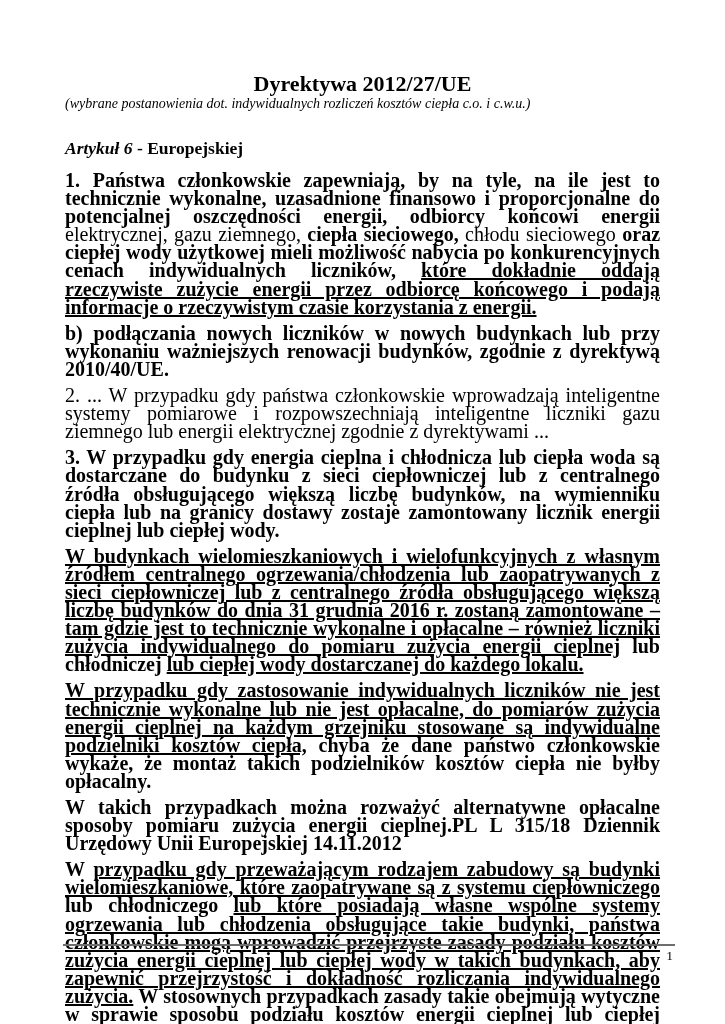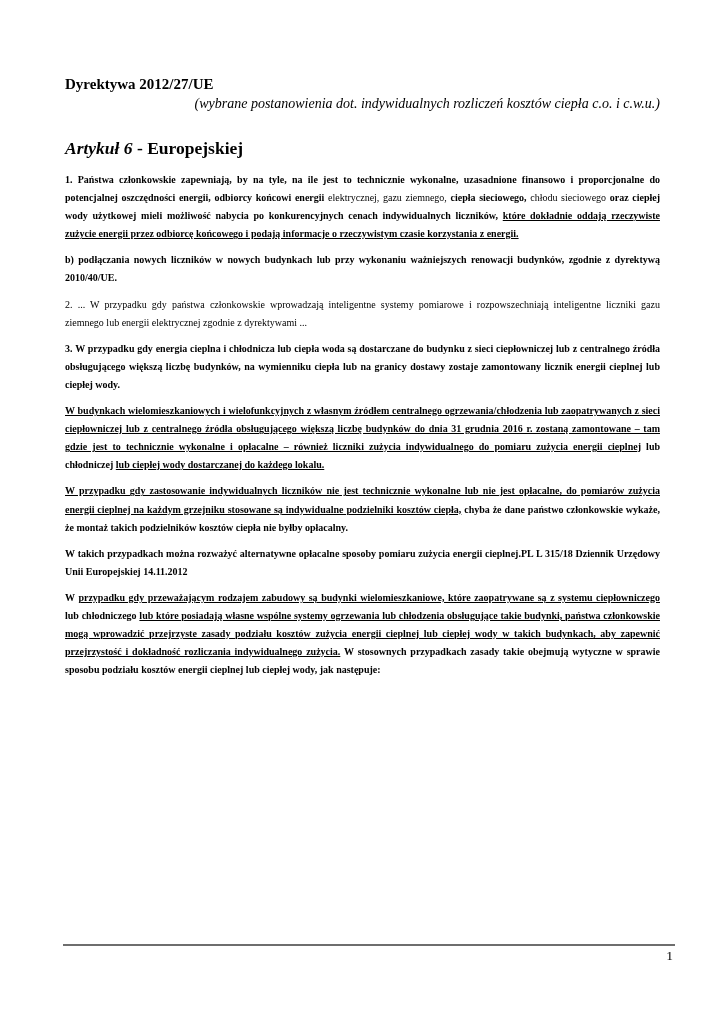--- a/index.html
+++ b/index.html
@@ -12,43 +12,44 @@
   }
   .page {
     position: relative;
     width: 725px; height: 1024px;
     box-sizing: border-box;
     padding: 74px 65px 0 65px;
     overflow: hidden;
   }
   .doc-title {
     margin: 0;
-    font-size: 15px;
+    font-size: 22px;
     line-height: 20px;
     font-weight: bold;
+    text-align: center;
   }
   .doc-subtitle {
     margin: 1px 0 0 0;
     font-size: 14px;
     line-height: 17px;
     font-style: italic;
-    text-align: right;
+    text-align: left;
   }
   .article-heading {
     margin: 26px 0 0 0;
     font-size: 17.5px;
     line-height: 21px;
     font-weight: bold;
     text-align: left;
   }
   .article-heading .it { font-style: italic; }
   .doc-body { margin-top: 12px; }
   .para {
     margin: 0 0 8px 0;
-    font-size: 10px;
+    font-size: 20px;
     line-height: 18.1px;
     text-align: justify;
   }
   .r-b { font-weight: bold; }
   .r-u { text-decoration: underline; }
   .footer-rule {
     position: absolute;
     left: 63px;
     width: 612px;
     top: 944px;

